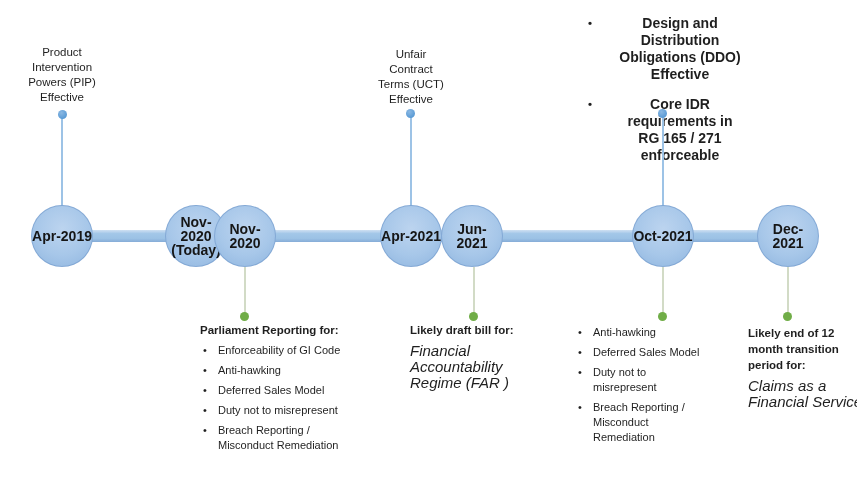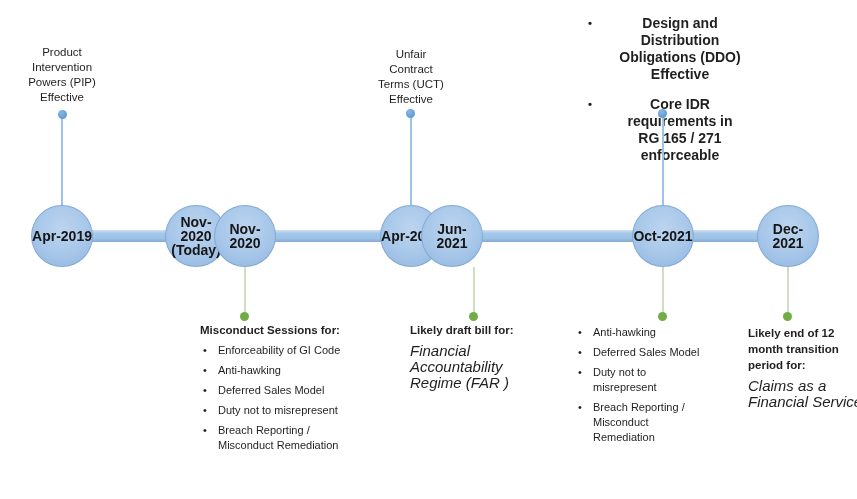--- a/index.html
+++ b/index.html
@@ -112,32 +112,32 @@
   <div class="node" style="left:165px;">
     <span>Nov-2020
 (Today)</span>
   </div>
   <div class="node" style="left:214px;">
     <span>Nov-2020</span>
   </div>
   <div class="node" style="left:380px;">
     <span>Apr-2021</span>
   </div>
-  <div class="node" style="left:421px;">
+  <div class="node" style="left:441px;">
     <span>Jun-2021</span>
   </div>
   <div class="node" style="left:632px;">
     <span>Oct-2021</span>
   </div>
   <div class="node" style="left:757px;">
     <span>Dec-2021</span>
   </div>
 
   <div class="bottom-block" style="left:200px; top:322px; width:182px;">
-    <p class="bb-heading">Misconduct Sessions for:</p>
+    <p class="bb-heading">Parliament Reporting for:</p>
     <ul class="bb-list">
       <li>Enforceability of GI Code</li>
       <li>Anti-hawking</li>
       <li>Deferred Sales Model</li>
       <li>Duty not to misrepresent</li>
       <li>Breach Reporting /
 Misconduct Remediation</li>
     </ul>
   </div>
 

